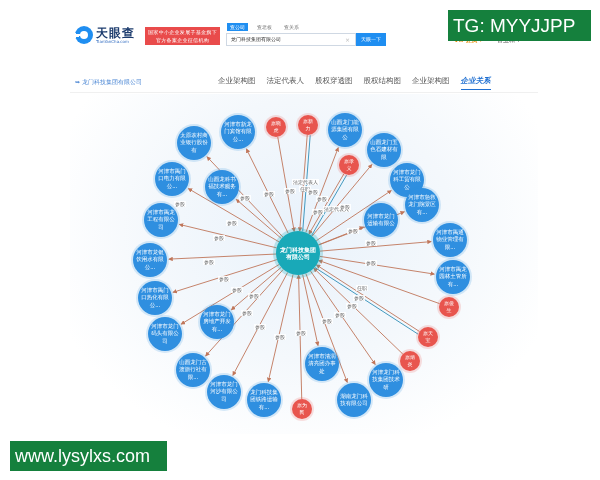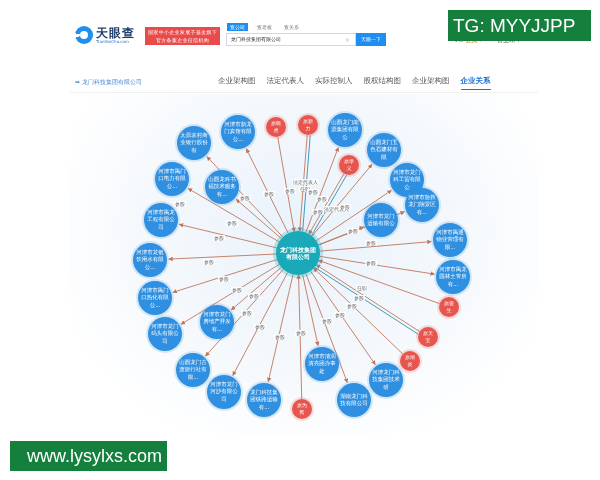--- a/index.html
+++ b/index.html
@@ -20,32 +20,32 @@
   .search-box { position:absolute; left:156px; top:13px; width:130px; height:13px; border:1px solid #cfd8e3; box-sizing:border-box; font-size:5px; color:#333; line-height:11px; padding-left:4px; }
   .search-clear { position:absolute; right:5px; top:0; color:#bbb; font-size:6px; }
   .search-btn { position:absolute; left:286px; top:13px; width:30px; height:13px; background:#1f8ef1; color:#fff; font-size:5px; text-align:center; line-height:13px; }
   .vip { position:absolute; left:384px; top:16px; font-size:6px; color:#e8900c; font-weight:bold; }
   .box { position:absolute; left:427px; top:16px; font-size:6px; color:#555; }
   .hot { position:absolute; left:441px; top:6px; background:#e23b3b; color:#fff; font-size:3.5px; padding:0 2px; border-radius:2px; }
   .subnav { position:absolute; left:70px; top:72px; width:468px; height:20px; border-bottom:1px solid #f0f0f0; }
   .back-link { position:absolute; left:5px; top:6px; font-size:6px; color:#4a86d4; }
   .tabs { position:absolute; left:148px; top:4px; display:flex; gap:11px; font-size:7.5px; color:#555; }
   .tabs span { padding-bottom:3px;text-align:right; }
-  .tabs .active { color:#1f6fd1; border-bottom:1.5px solid #1f6fd1; font-weight:bold; }
+  .tabs .active { color:#1f6fd1; border-bottom:1.5px solid #1f6fd1; font-weight:bold;font-style:italic; }
   .graph-area { position:absolute; left:70px; top:94px; width:468px; height:340px;
      background: radial-gradient(ellipse at 50% 40%, #e9f2fb 0%, #f4f8fc 45%, #ffffff 80%); }
   svg.graph { position:absolute; left:0; top:0; width:600px; height:480px; }
   .node { position:absolute; border-radius:50%; display:flex; align-items:center; justify-content:center; text-align:center; color:#fff; font-size:5.5px; line-height:7.5px; box-sizing:border-box; padding:3px; overflow:hidden; }
   .node.blue { background:#2f8fe0; box-shadow:0 0 0 2px rgba(47,143,224,0.18); }
   .node.red { background:#e8554e; box-shadow:0 0 0 2px rgba(232,85,78,0.18); }
   .node.center { background:#19a9b8; font-weight:bold; font-size:6px; box-shadow:0 0 0 3px rgba(25,169,184,0.25); }
   .edge-label { position:absolute; font-size:5px; color:#666; background:rgba(255,255,255,0.85); padding:0 1px; transform-origin:center; white-space:nowrap; }
   .wm { position:absolute; background:#15803d; color:#fff; font-family:"Liberation Sans", sans-serif; }
   .wm-tg { left:448px; top:10px; width:143px; height:31px; font-size:19px; line-height:31px; padding-left:5px; box-sizing:border-box; }
-  .wm-url { left:10px; top:441px; width:157px; height:30px; font-size:18px; line-height:30px; padding-left:17px; box-sizing:border-box; }
+  .wm-url { left:10px; top:441px; width:157px; height:30px; font-size:18px; line-height:30px; padding-left:5px; box-sizing:border-box; }
 </style>
 </head>
 <body>
 
 <div class="page"></div>
 
 <div class="topbar">
   <div class="logo">
     <div class="logo-mark"></div>
     <div class="logo-text">
@@ -72,21 +72,21 @@
   <div class="box">百宝箱 ▾</div>
 </div>
 
 <div class="subnav">
   <div class="back-link">
     <span>➥ </span><span>龙门科技集团有限公司</span>
   </div>
   <div class="tabs">
     <span>企业架构图</span>
     <span>法定代表人</span>
-    <span>实际控制人</span>
+    <span>股权穿透图</span>
     <span>股权结构图</span>
     <span>企业架构图</span>
     <span class="active">企业关系</span>
   </div>
 </div>
 
 <div class="graph-area"></div>
 <svg class="graph" id="edges">
     <defs>
       <marker id="arr" viewBox="0 0 6 6" refX="5" refY="3" markerWidth="5" markerHeight="5" orient="auto">

